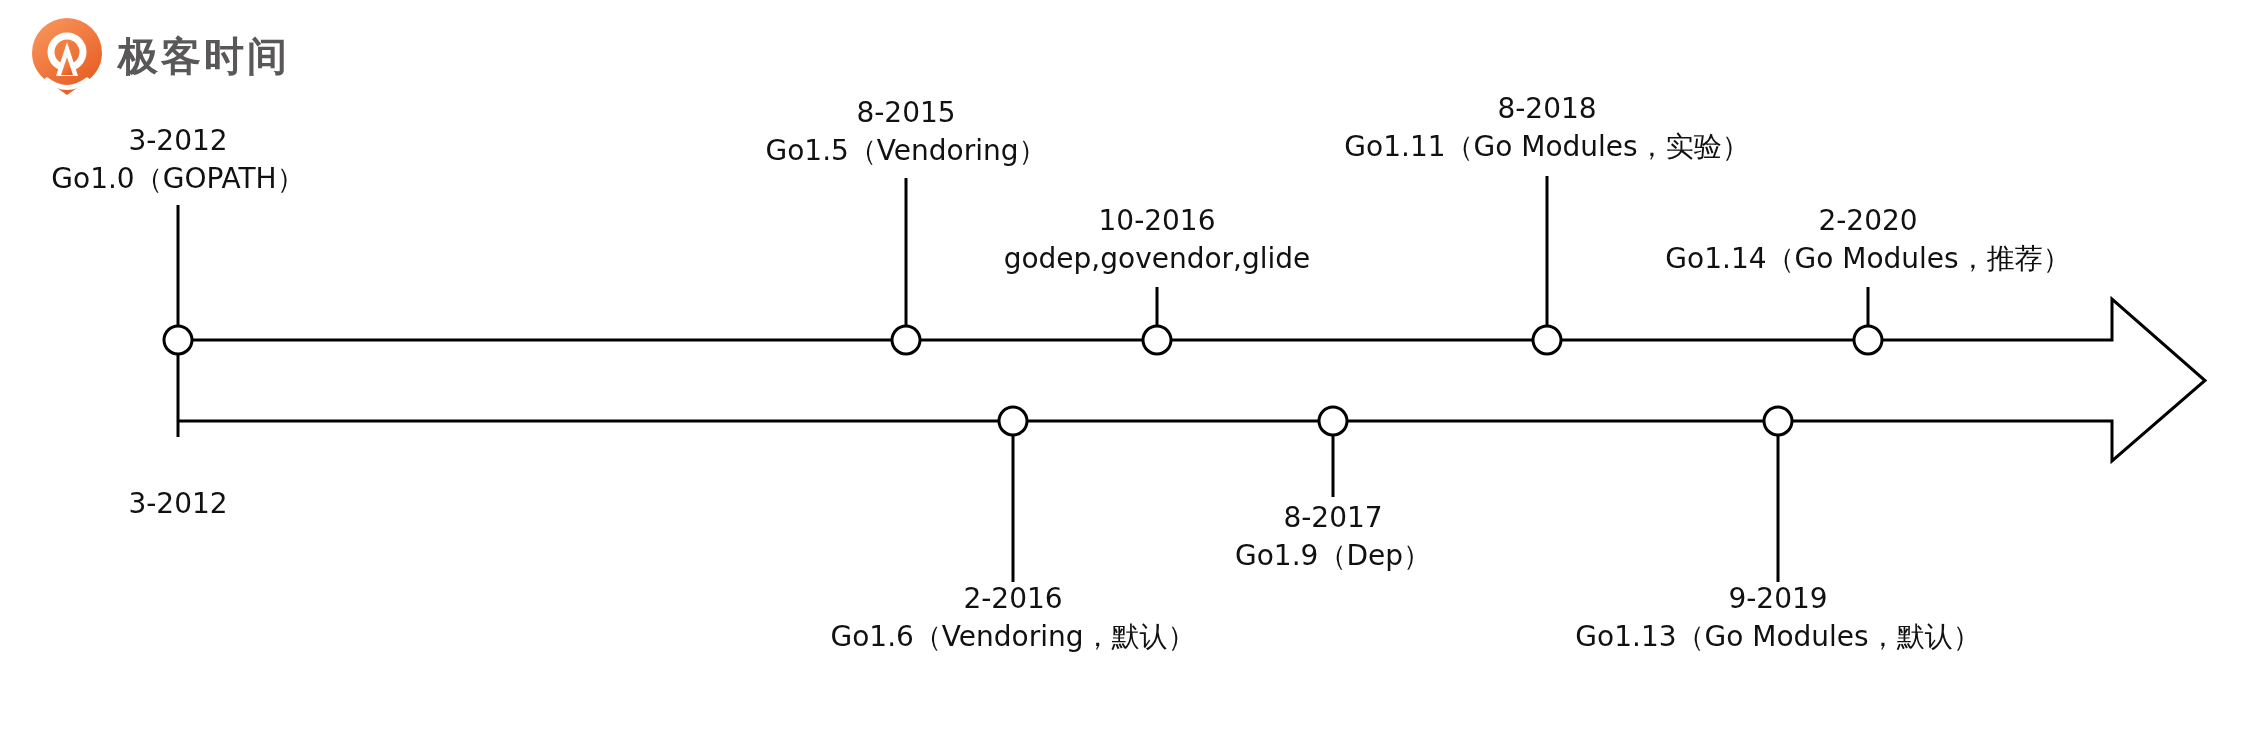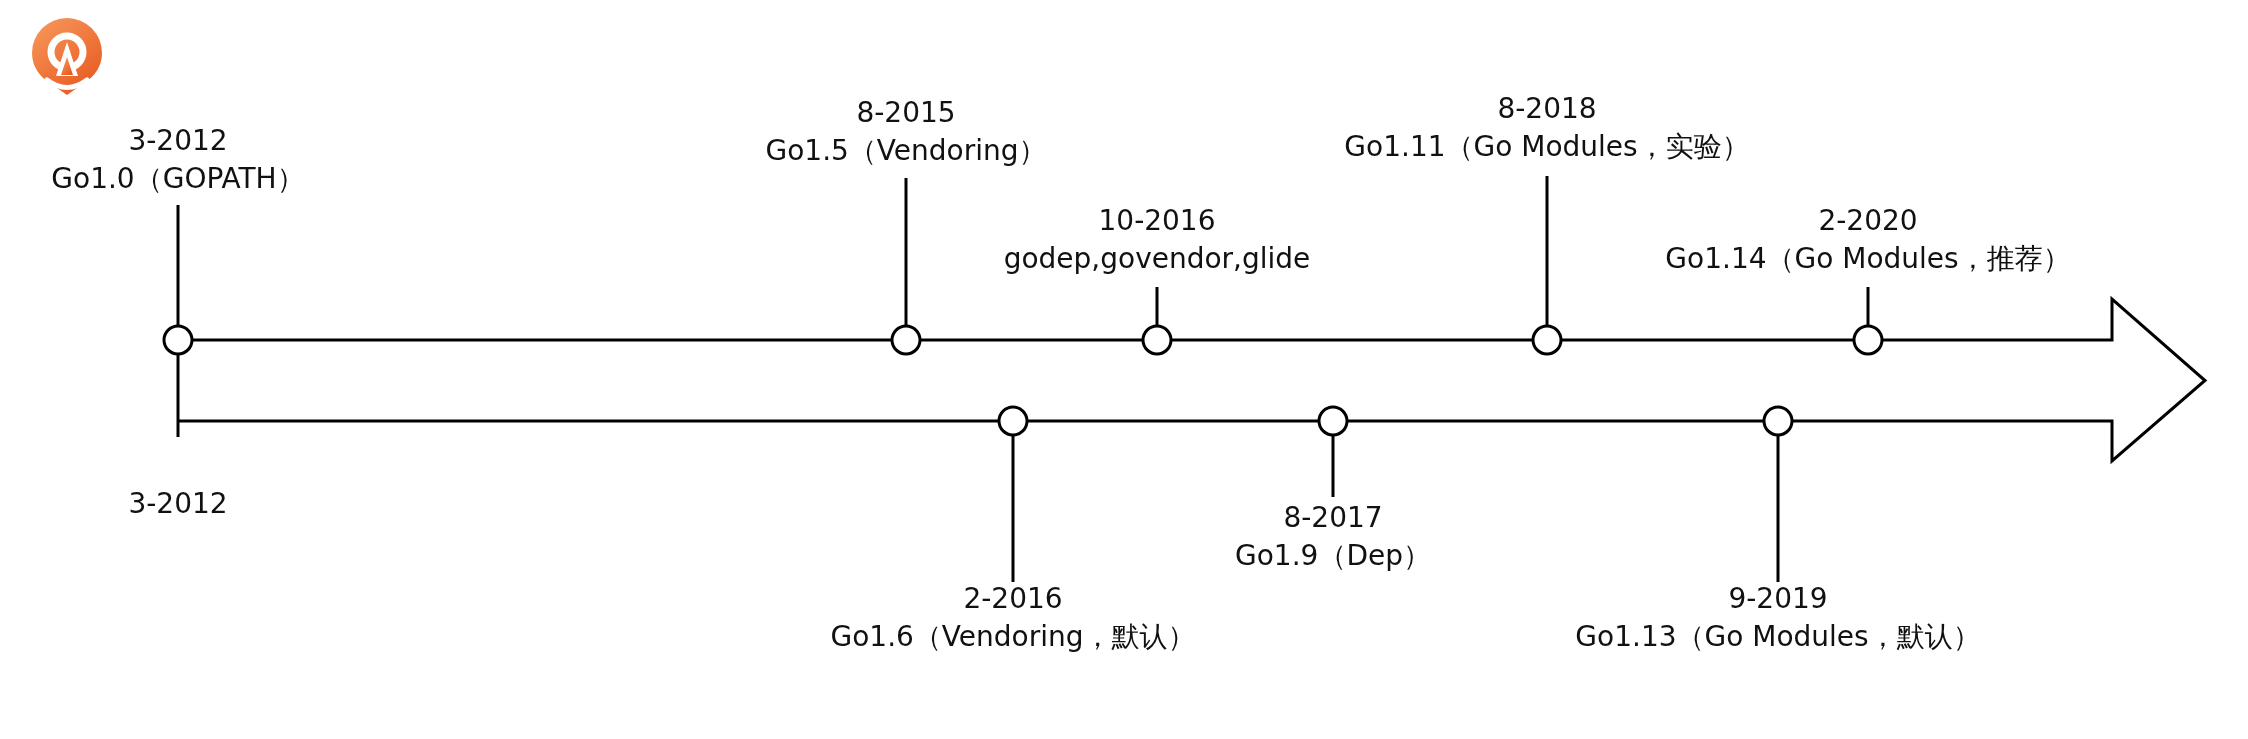--- a/index.html
+++ b/index.html
@@ -77,15 +77,16 @@
           <stop offset="0" id="lg-stop-a" stop-color="#f99a5e"></stop>
           <stop offset="1" id="lg-stop-b" stop-color="#e75c22"></stop>
         </linearGradient>
       </defs>
       <path d="M39 2 a35 35 0 0 1 35 35 c0 14 -8 24 -18 30 l-17 12 -17 -12 C12 61 4 51 4 37 A35 35 0 0 1 39 2 Z" fill="url(#lg-orange)"></path>
       <path d="M19 64 q20 15 40 0" stroke="#ffffff" stroke-width="5" fill="none" stroke-linecap="round"></path>
       <circle cx="39" cy="36" r="16" fill="none" stroke="#ffffff" stroke-width="7"></circle>
       <polygon points="39,26 28,60 50,60" fill="#ffffff"></polygon>
       <polygon points="39,41 33,59 45,59" fill="url(#lg-orange)"></polygon>
     </svg>
+    <span class="brand-text" style="color: rgb(89, 87, 87);">极客时间</span>
   </div>
 
 </div>
 
 </body></html>

